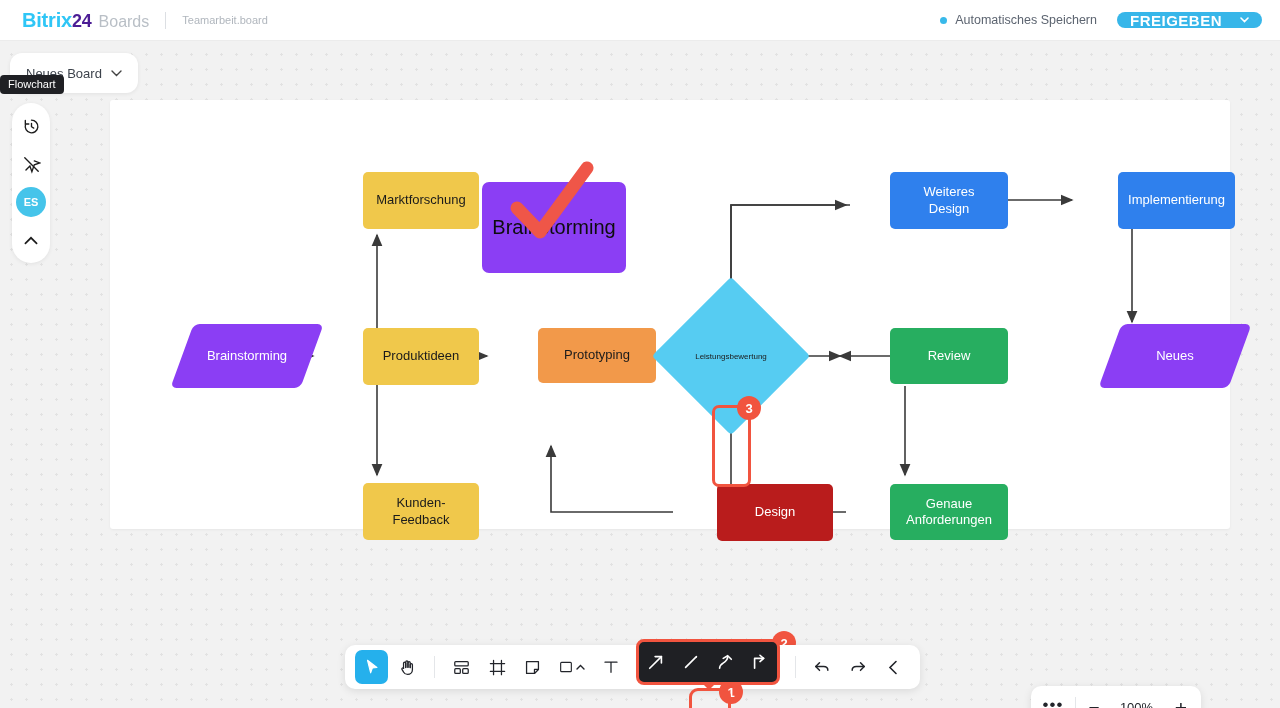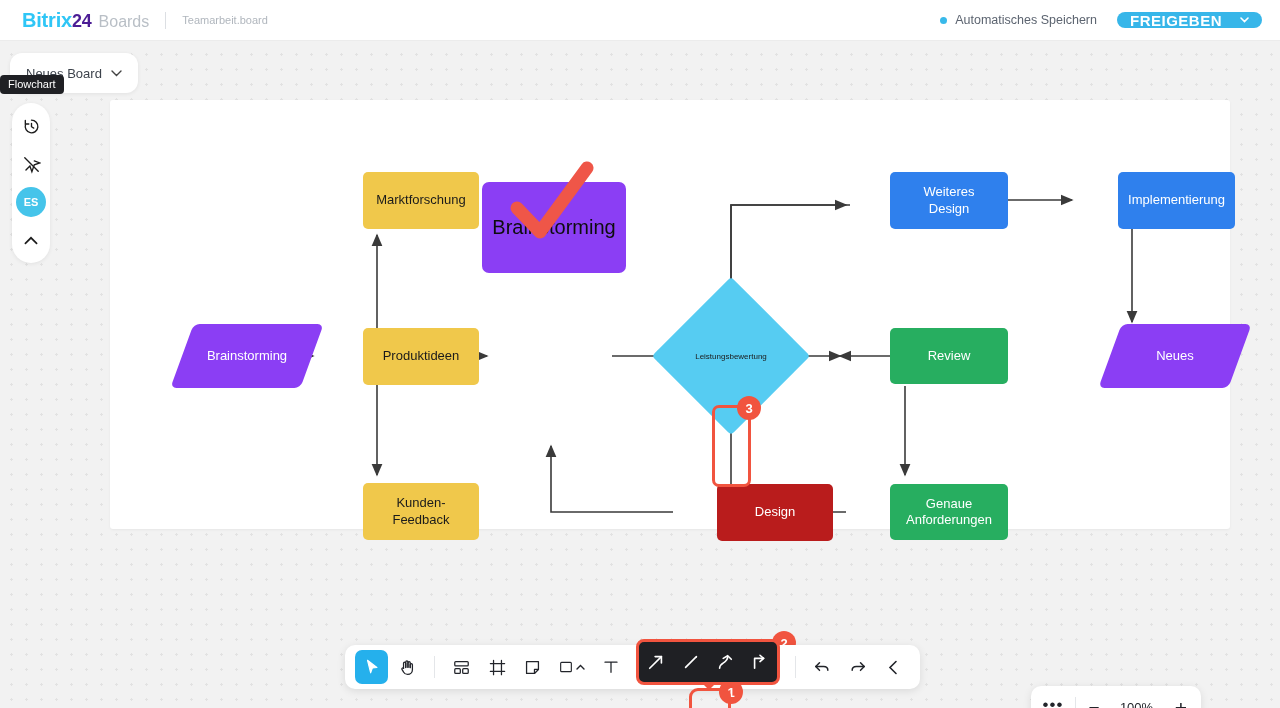--- a/index.html
+++ b/index.html
@@ -359,20 +359,23 @@
       <span>Kunden-Feedback</span>
     </div>
 
     <div class="bigcard" style="left:372px; top:82px; width:144px; height:91px;">
       <span>Brainstorming</span>
     </div>
     <svg class="checkmark" style="left:395px; top:60px;" width="100" height="90" viewBox="0 0 100 90">
       <path d="M12 48 L35 72 L82 8" stroke="#ef5648" stroke-width="13" fill="none" stroke-linecap="round" stroke-linejoin="round"></path>
     </svg>
 
+    <div class="node dark-text" style="left:384px; top:228px; width:118px; height:55px; background:#f2994a;">
+      <span>Prototyping</span>
+    </div>
 
     <div class="diamond-wrap" style="left:565px; top:200px; width:112px; height:112px;">
       <div class="diamond-shape"></div>
       <div class="diamond-label">Leistungsbewertung</div>
     </div>
 
     <div class="node white-text" style="left:563px; top:384px; width:116px; height:57px; background:#b91c1c;">
       <span>Design</span>
     </div>
 

